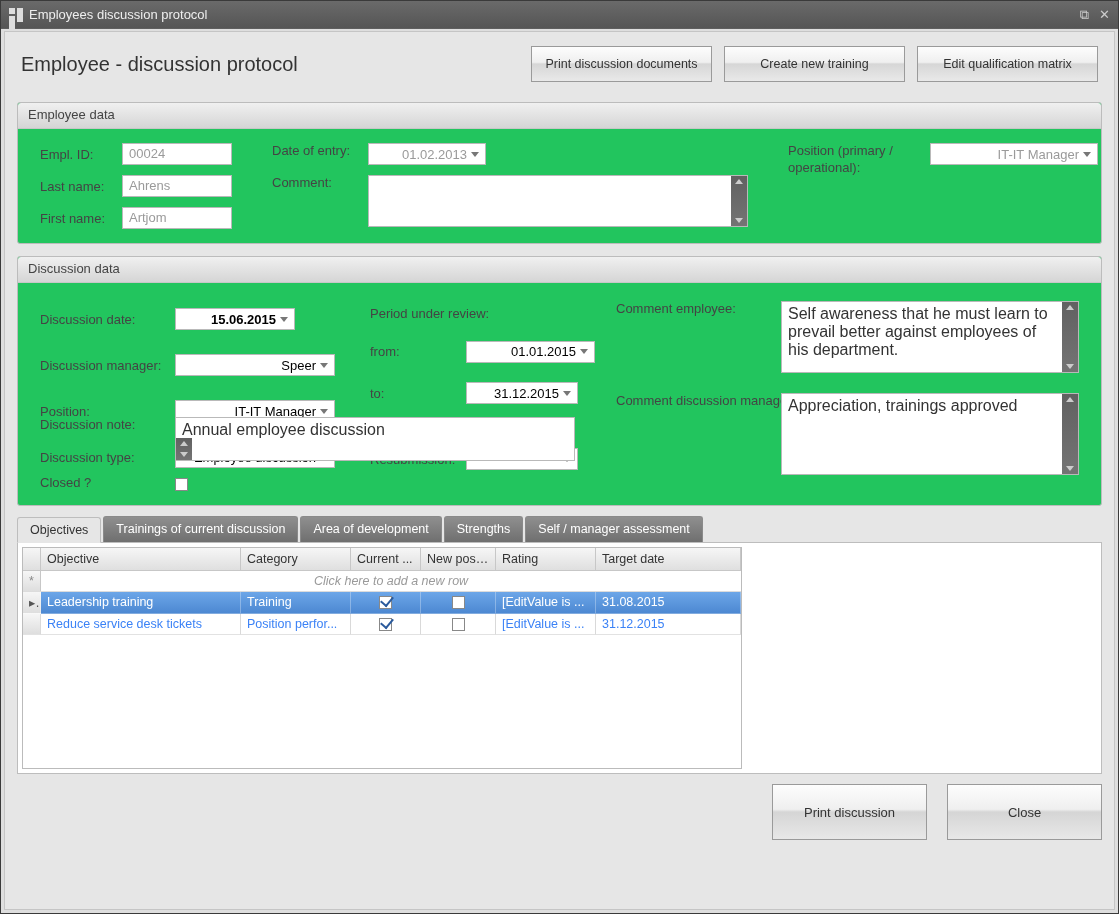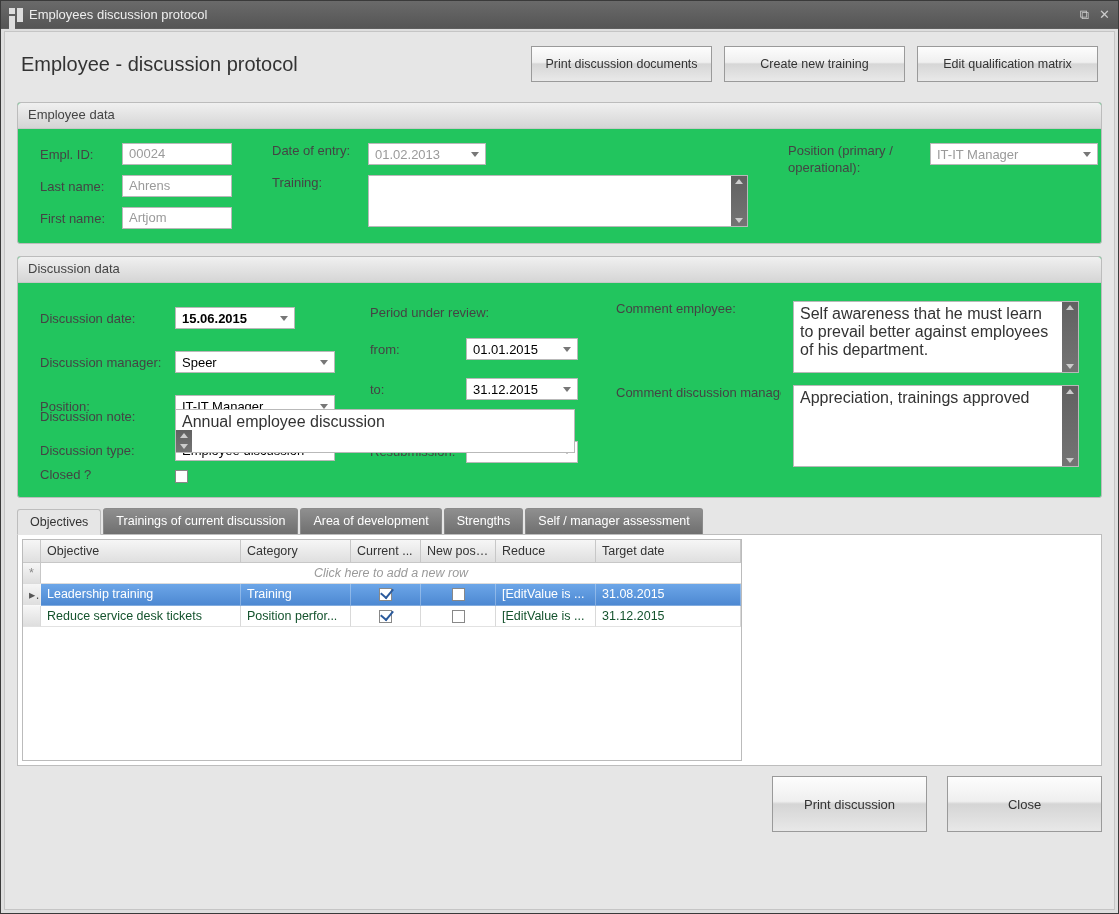--- a/index.html
+++ b/index.html
@@ -49,21 +49,21 @@
     border-bottom:1px solid #c7c7c7; border-radius:3px 3px 0 0;
   }
   .gb-body { padding:14px 22px; }
 
   .inp-label { font-size:13px; color:#444; }
   .muted-input, .text-input, .combo {
     height:22px; border:1px solid #b9b9b9; background:#fff; font-size:13px;
     padding:2px 6px;
   }
   .muted-input { color:#9a9a9a; }
-  .combo { display:flex; align-items:center; justify-content:space-between; }
+  .combo { display:flex; align-items:center; justify-content:flex-end; }
   .combo .caret { width:0; height:0; border-left:4px solid transparent; border-right:4px solid transparent; border-top:5px solid #777; margin-left:4px; }
   .textarea-wrap {
     border:1px solid #b9b9b9; background:#fff; display:flex; position:relative;
   }
   .textarea-wrap .ta { flex:1; padding:3px 6px; font-size:16px; color:#333; overflow:hidden; }
   .textarea-wrap .sb { width:16px; background:linear-gradient(to bottom,#616161,#747474); display:flex; flex-direction:column; justify-content:space-between; align-items:center; }
   .sb .arrow-up, .sb .arrow-down { width:0;height:0;border-left:4px solid transparent;border-right:4px solid transparent; margin:3px 0; }
   .sb .arrow-up { border-bottom:5px solid #ccc; }
   .sb .arrow-down { border-top:5px solid #ccc; }
   .emp-date { width:118px; }
@@ -98,21 +98,21 @@
   }
   .grid-head > div { border-right:1px solid #c7c7c7; border-bottom:1px solid #c7c7c7; padding:4px 6px; overflow:hidden; text-overflow:ellipsis; white-space:nowrap; }
   .grid-newrow {
     display:grid; grid-template-columns:18px 1fr;
     color:#9a9a9a; font-style:italic; font-size:12.5px; border-bottom:1px solid #dcdcdc;
   }
   .grid-newrow .star { text-align:center; font-style:normal; color:#888; border-right:1px solid #c7c7c7; padding:3px 0; background:linear-gradient(to bottom,#f6f6f6,#dedede); }
   .grid-newrow .msg { text-align:center; padding:3px 0; }
   .grid-row {
     display:grid; grid-template-columns:18px 200px 110px 70px 75px 100px 1fr;
-    font-size:12.5px; color:#14532d;
+    font-size:12.5px; color:#3b82f6;
   }
   .grid-row > div { border-right:1px solid #d9d9d9; border-bottom:1px solid #e2e2e2; padding:3px 6px; overflow:hidden; text-overflow:ellipsis; white-space:nowrap; position:relative; }
   .grid-row.selected { background:linear-gradient(to bottom,#6ca6e8,#4b87d1); color:#fff; }
   .grid-row.selected > div { border-right-color:rgba(255,255,255,0.3); border-bottom-color:rgba(255,255,255,0.3); }
   .row-handle { background:linear-gradient(to bottom,#f6f6f6,#dedede); color:#555; text-align:center; }
   .cell-center { text-align:center; }
   .chkbox {
     width:13px; height:13px; border:1px solid #888; background:#fff; display:inline-block; position:relative; vertical-align:middle;
   }
   .chkbox.checked::after {
@@ -173,21 +173,21 @@
           </div>
 
           <div style="display:grid; grid-template-columns:96px 380px; row-gap:10px; align-items:flex-start;">
             <div class="inp-label">Date of entry:</div>
             <div>
               <div class="combo emp-date" style="color:#9a9a9a;">
                 <span>01.02.2013</span>
                   <span class="caret"></span>
               </div>
             </div>
-            <div class="inp-label">Training:</div>
+            <div class="inp-label">Comment:</div>
             <div class="textarea-wrap" style="height:52px;">
               <div class="ta"></div>
               <div class="sb">
                   <div class="arrow-up"></div>
                   <div class="arrow-down"></div>
                 </div>
             </div>
           </div>
 
           <div class="emp-right" style="margin-left:auto;">
@@ -226,38 +226,38 @@
             <div class="inp-label">Discussion type:</div>
             <div class="combo" style="width:160px;">
               <span>Employee discussion</span>
                 <span class="caret"></span>
             </div>
           </div>
 
           <div style="display:grid; grid-template-columns:96px 120px; row-gap:10px; align-items:center;">
             <div class="inp-label" style="grid-column:1/3;">Period under review:</div>
             <div class="inp-label">from:</div>
-            <div class="combo" style="width:112px;">
+            <div class="combo" style="width:129px;">
               <span>01.01.2015</span>
                 <span class="caret"></span>
             </div>
             <div class="inp-label">to:</div>
             <div class="combo" style="width:112px;">
               <span>31.12.2015</span>
                 <span class="caret"></span>
             </div>
             <div style="height:4px; grid-column:1/3;"></div>
             <div class="inp-label">Resubmission:</div>
             <div class="combo" style="width:112px;">
               <span></span>
                 <span class="caret"></span>
             </div>
           </div>
 
-          <div style="flex:1; display:grid; grid-template-columns:165px 1fr; row-gap:20px; align-items:flex-start;gap:12px;">
+          <div style="flex:1; display:grid; grid-template-columns:165px 1fr; row-gap:20px; align-items:flex-start;">
             <div class="inp-label">Comment employee:</div>
             <div class="textarea-wrap" style="height:72px;">
               <div class="ta">Self awareness that he must learn to prevail better against employees of his department.</div>
               <div class="sb">
                   <div class="arrow-up"></div>
                   <div class="arrow-down"></div>
                 </div>
             </div>
             <div class="inp-label" style="white-space:nowrap; overflow:hidden;">Comment discussion manager</div>
             <div class="textarea-wrap" style="height:82px;">
@@ -296,21 +296,21 @@
 
     <div class="grid-panel">
       <div style="display:flex; flex:1;">
         <div class="grid-inner" style="flex:0 0 720px;">
           <div class="grid-head">
             <div></div>
             <div>Objective</div>
             <div>Category</div>
             <div>Current ...</div>
             <div>New positi...</div>
-            <div>Reduce</div>
+            <div>Rating</div>
             <div>Target date</div>
           </div>
           <div class="grid-newrow">
             <div class="star">*</div>
             <div class="msg">Click here to add a new row</div>
           </div>
           <div class="grid-body" id="grid-body">
               <div class="grid-row selected">
                 <div class="row-handle">▸</div>
                 <div>Leadership training</div>

